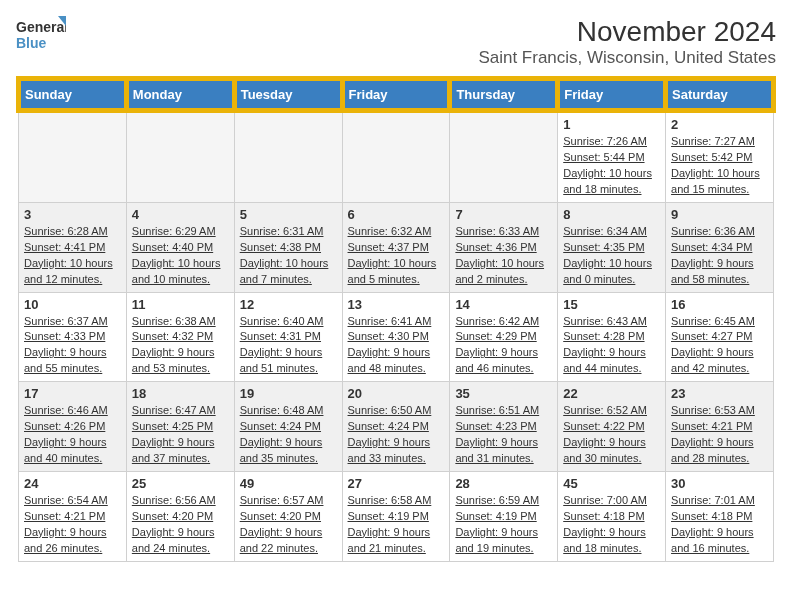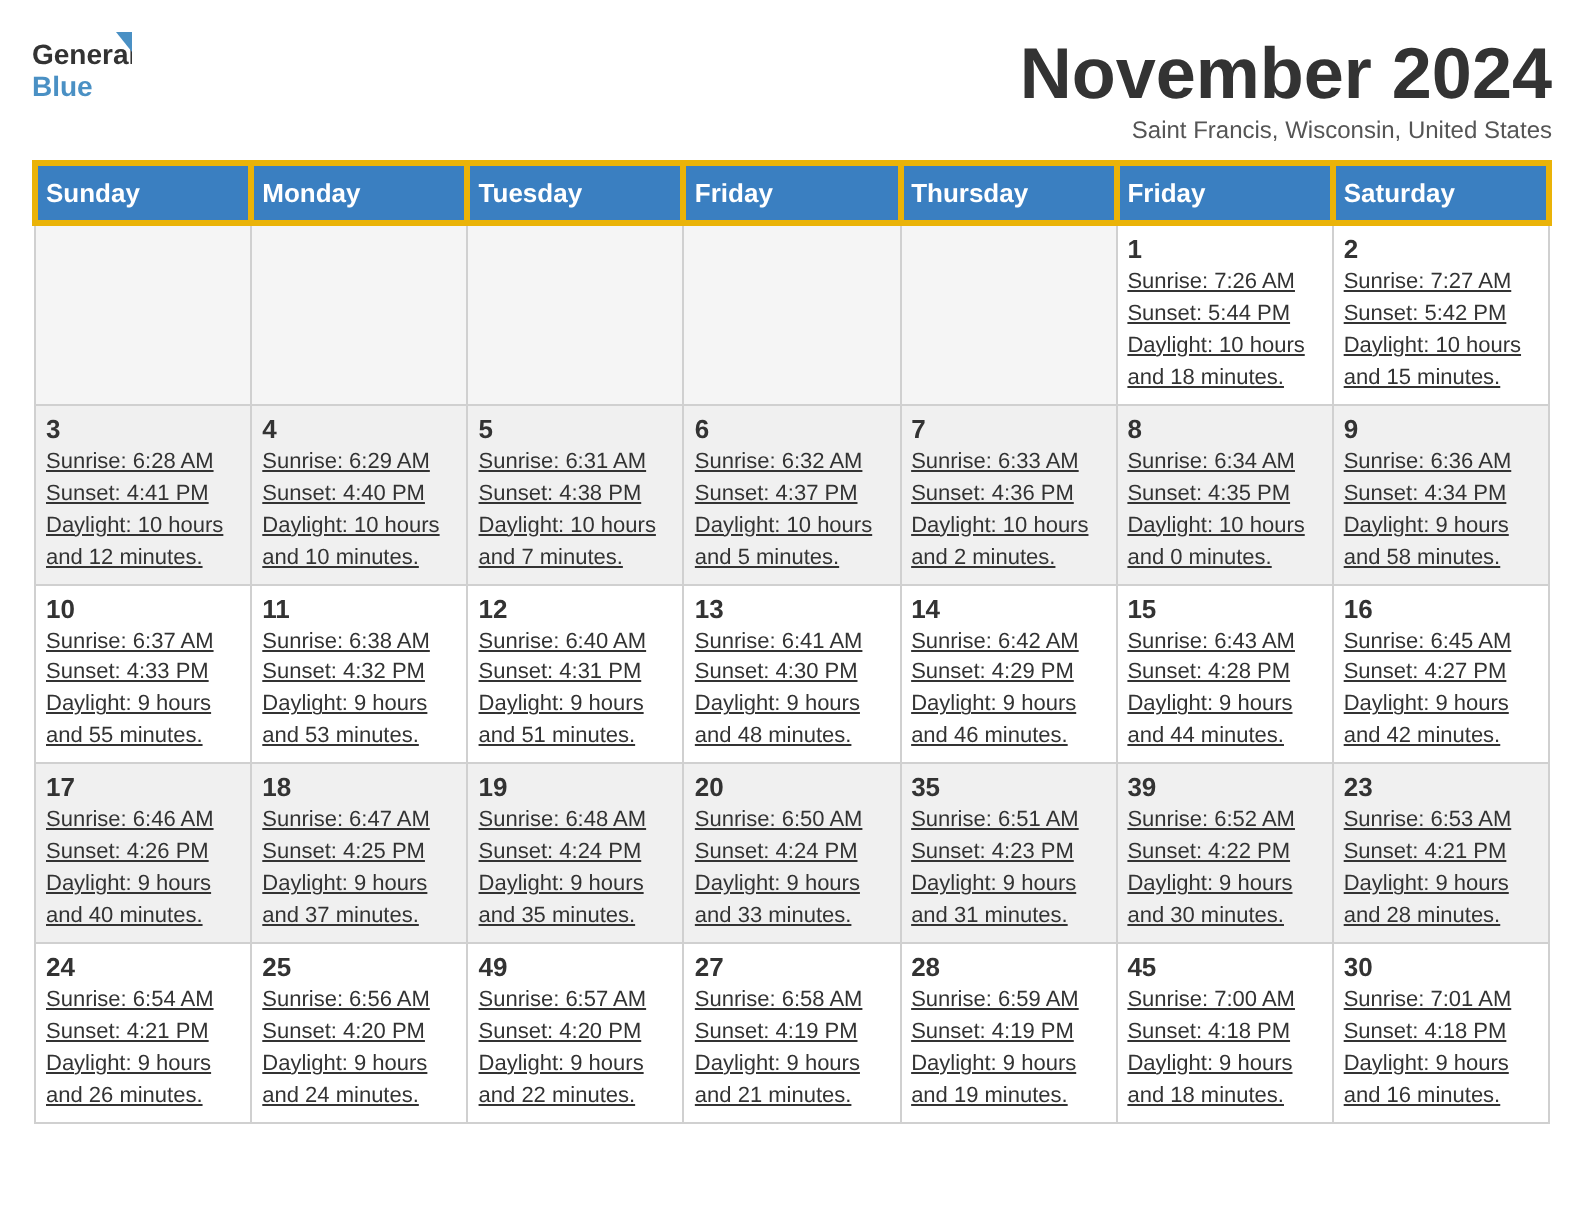--- a/index.html
+++ b/index.html
@@ -18,42 +18,42 @@
     }
     .logo {
       display: flex;
       align-items: center;
       gap: 4px;
     }
     .title-area {
       text-align: right;
     }
     .month-title {
-      font-size: 36px;
-      font-weight: bold;
+      font-size: 28px;
+      font-weight: normal;
       color: #333;
       margin-left: 48px;
     }
     .location-title {
-      font-size: 12px;
+      font-size: 17px;
       color: #555;
     }
     table {
       width: 100%;
       border-collapse: collapse;
       table-layout: fixed;
     }
     th {
       background-color: #3a7fc1;
       color: #fff;
       font-size: 13px;
       font-weight: bold;
       padding: 6px 4px;
       text-align: left;
-      border: 3px solid #eab308;
+      border: 5px solid #eab308;
     }
     td {
       vertical-align: top;
       padding: 4px 5px;
       border: 1px solid #d0d0d0;
       font-size: 11px;
       color: #333;
       height: 84px;
       background: #fff;
     }
@@ -195,21 +195,21 @@
         </td>
         <td class="shaded">
           <div class="day-number">20</div>
           <div class="day-detail">Sunrise: 6:50 AM<br>Sunset: 4:24 PM<br>Daylight: 9 hours and 33 minutes.</div>
         </td>
         <td class="shaded">
           <div class="day-number">35</div>
           <div class="day-detail">Sunrise: 6:51 AM<br>Sunset: 4:23 PM<br>Daylight: 9 hours and 31 minutes.</div>
         </td>
         <td class="shaded">
-          <div class="day-number">39</div>
+          <div class="day-number">22</div>
           <div class="day-detail">Sunrise: 6:52 AM<br>Sunset: 4:22 PM<br>Daylight: 9 hours and 30 minutes.</div>
         </td>
         <td class="shaded">
           <div class="day-number">23</div>
           <div class="day-detail">Sunrise: 6:53 AM<br>Sunset: 4:21 PM<br>Daylight: 9 hours and 28 minutes.</div>
         </td>
       </tr>
       <tr>
         <td>
           <div class="day-number">24</div>

